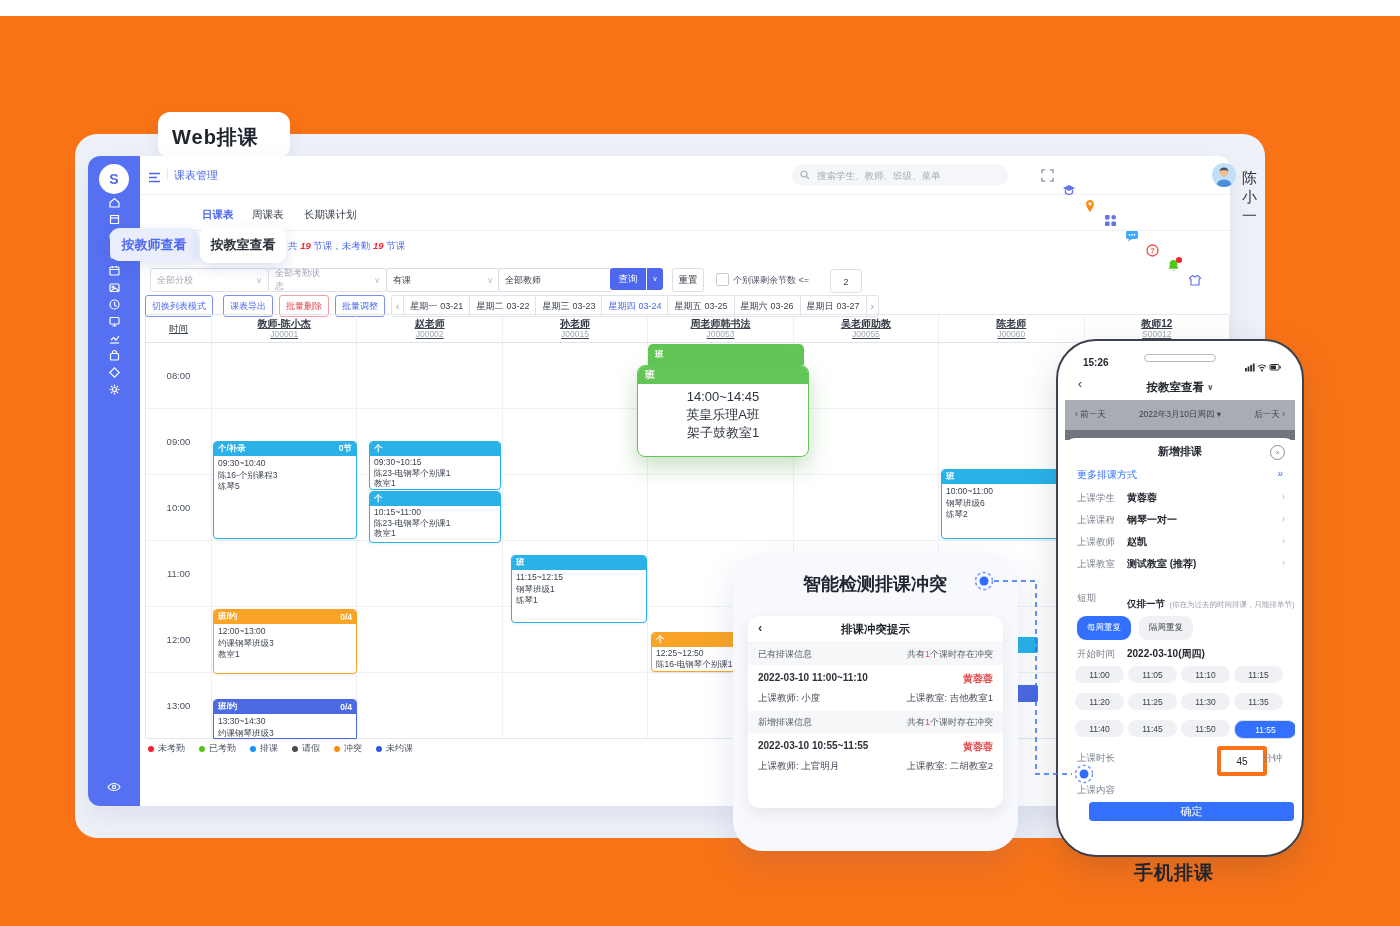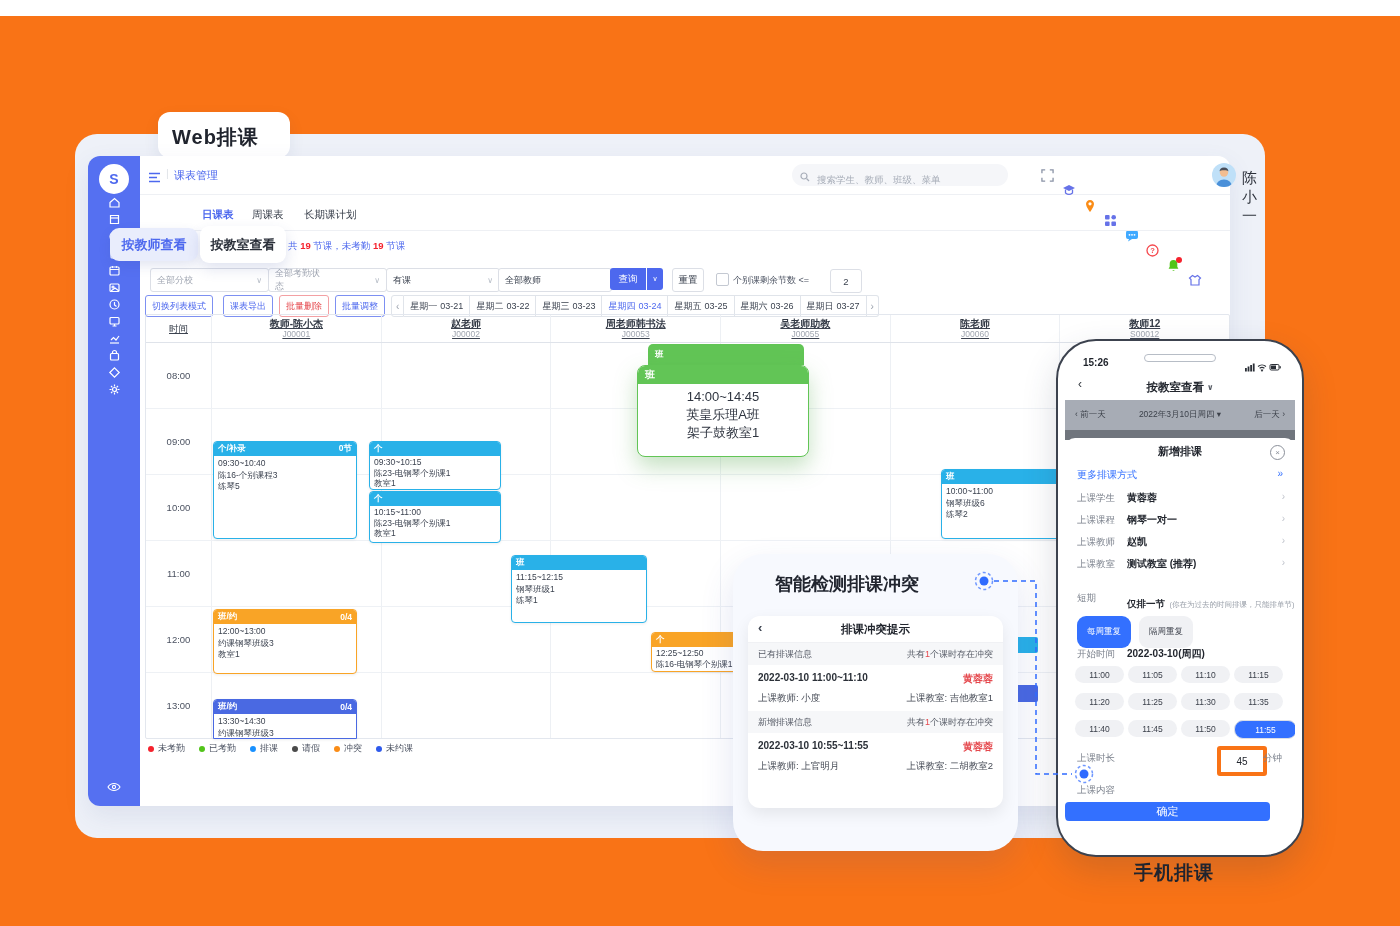--- a/index.html
+++ b/index.html
@@ -15,33 +15,33 @@
   
   .app{left:88px;top:140px;width:1142px;height:650px;background:#fff;border-radius:12px;box-shadow:0 10px 26px rgba(70,90,150,.10);}
   .side{left:0;top:0;width:52px;height:650px;background:#5570f1;border-radius:12px 0 0 12px;}
   .side-logo{left:11px;top:8px;width:30px;height:30px;background:#fff;border-radius:50%;display:flex;align-items:center;justify-content:center;font-size:14px;font-weight:bold;color:#4d68ee;}
   .side-icons{left:0;top:40px;width:52px;display:flex;flex-direction:column;align-items:center;gap:4px;}
   .side-icons svg{display:block;}
   .side-bottom{left:19px;top:622px;}
   
   .hline{border-bottom:1px solid #eef0f4;}
   .crumb-txt{color:#4d68ee;font-size:11px;}
-  .search{left:652px;top:8px;width:200px;height:22px;background:#f5f6f9;border-radius:12px;display:flex;align-items:flex-end;padding:0 8px;gap:5px;}
+  .search{left:652px;top:8px;width:200px;height:22px;background:#f5f6f9;border-radius:12px;display:flex;align-items:center;padding:0 8px;gap:5px;}
   .search input{border:none;background:transparent;outline:none;font-size:9.5px;color:#3c4350;width:160px;font-family:inherit;}
   .search input::placeholder{color:#a7adb8;}
   .hicon{width:15px;height:15px;display:flex;align-items:center;justify-content:center;position:relative;}
   .uname{font-size:15px;color:#2b303a;}
   
   .tab{font-size:10.5px;color:#333a46;}
   .tab.active{color:#4d68ee;font-weight:bold;}
   
   .tg-teacher{left:110px;top:212px;width:88px;height:33px;background:#e9edfc;border-radius:9px;box-shadow:0 5px 12px rgba(60,80,160,.14);display:flex;align-items:center;justify-content:center;font-size:13px;font-weight:bold;color:#4d68ee;z-index:6;}
   .tg-room{left:200px;top:210px;width:86px;height:37px;background:#fff;border-radius:9px;box-shadow:0 6px 14px rgba(60,80,160,.16);display:flex;align-items:center;justify-content:center;font-size:13px;font-weight:bold;color:#2b303a;z-index:6;}
   .stats{font-size:9.5px;color:#4d68ee;}
-  .stats b{color:#f5222d;font-weight:bold;}
+  .stats b{color:#f5222d;font-weight:bold;font-style:italic;}
   
   .sel{height:22px;border:1px solid #dcdfe6;border-radius:3px;background:#fff;display:flex;align-items:center;justify-content:space-between;padding:0 6px;font-size:9px;color:#a0a6b2;gap:47px;}
   .sel.dark{color:#3c4350;}
   .gl::before{font-size:8px;color:#b6bcc6;}
   .gl-down::before{content:"∨";}
   .btn-q{height:22px;background:#4d68ee;color:#fff;font-size:9.5px;display:flex;align-items:center;justify-content:center;border-radius:3px 0 0 3px;}
   .btn-qa{height:22px;width:16px;background:#4d68ee;display:flex;align-items:center;justify-content:center;border-radius:0 3px 3px 0;margin-left:1px;}
   .btn-qa::before{content:"∨";font-size:7px;color:#fff;}
   .btn-reset{height:22px;border:1px solid #dcdfe6;background:#fff;border-radius:3px;font-size:9.5px;color:#3c4350;display:flex;align-items:center;justify-content:center;}
   .ckbox{width:11px;height:11px;border:1px solid #c4c9d2;border-radius:2px;background:#fff;}
@@ -77,21 +77,21 @@
   .gtab{left:560px;top:188px;width:142px;height:17px;background:#62c556;border:2px solid rgba(98,197,86,.4);border-radius:5px 5px 0 0;color:#fff;font-size:8.5px;font-weight:bold;padding:0 5px;display:flex;align-items:center;z-index:4;}
   .gpop{left:549px;top:209px;width:170px;height:90px;background:#fff;border:1.5px solid #62c556;border-radius:8px;overflow:hidden;box-shadow:0 10px 22px rgba(90,170,80,.35);z-index:5;}
   .gpop .hd{background:#62c556;color:#fff;font-weight:bold;font-size:10px;padding:2px 7px;}
   .gpop .bd{padding:4px 8px;font-size:13px;color:#2f3540;line-height:18px;text-align:center;}
   
   .legend{left:60px;top:586px;display:flex;gap:14px;}
   .litem{display:flex;align-items:center;gap:4px;font-size:9px;color:#4a5160;}
   .ldot{width:6px;height:6px;border-radius:50%;}
   
   .ovl{left:733px;top:538px;width:285px;height:297px;background:#f7f9fe;border-radius:30px;box-shadow:0 14px 34px rgba(60,80,170,.14);z-index:20;}
-  .ovl-title{left:775px;top:556px;width:200px;text-align:left;font-size:18px;font-weight:bold;color:#21252f;z-index:21;}
+  .ovl-title{left:775px;top:556px;width:200px;text-align:center;font-size:18px;font-weight:bold;color:#21252f;z-index:21;}
   .ccard{left:748px;top:600px;width:255px;height:192px;background:#fff;border-radius:12px;box-shadow:0 6px 16px rgba(0,0,0,.08);z-index:22;overflow:hidden;}
   .ccard-hd{height:26px;display:flex;align-items:center;justify-content:center;position:relative;border-bottom:1px solid #f0f1f4;font-size:11.5px;font-weight:bold;color:#22262e;}
   .ccard-back{position:absolute;left:10px;top:4px;font-size:13px;color:#3c4350;}
   .cstrip{height:22px;background:#f6f7f9;display:flex;align-items:center;justify-content:space-between;padding:0 10px;font-size:9px;color:#565b66;}
   .cstrip b{color:#e5484d;font-weight:normal;}
   .crow{padding:7px 10px 6px;}
   .crow .l1{display:flex;justify-content:space-between;font-size:10px;color:#2b3038;font-weight:bold;}
   .crow .l1 .stu{color:#e5484d;}
   .crow .l2{display:flex;justify-content:space-between;font-size:9.5px;color:#454a55;margin-top:6px;}
   
@@ -108,27 +108,27 @@
   .sh-hd{position:absolute;left:0;top:0;width:100%;height:26px;display:flex;align-items:center;justify-content:center;font-size:11px;font-weight:bold;color:#22262e;}
   .sh-close{position:absolute;right:10px;top:7px;width:13px;height:13px;border:1px solid #8a8f99;border-radius:50%;display:flex;align-items:center;justify-content:center;font-size:8px;color:#8a8f99;}
   .sh-more{position:absolute;left:12px;top:30px;font-size:10px;color:#3370ff;}
   .sh-morearrow{position:absolute;right:12px;top:30px;font-size:10px;color:#3370ff;}
   .frow{position:absolute;left:0;width:100%;height:22px;}
   .frow .lb{position:absolute;left:12px;top:4px;font-size:9.5px;color:#7c828d;}
   .frow .vl{position:absolute;left:62px;top:3px;font-size:10px;font-weight:bold;color:#22262e;}
   .frow .ch{position:absolute;right:10px;top:3px;font-size:10px;color:#c0c4cc;}
   .snote-b{font-weight:bold;color:#22262e;font-size:9.5px;}
   .snote-g{color:#9aa0aa;font-size:7.5px;}
-  .pill{position:absolute;height:32px;border-radius:9px;display:flex;align-items:center;justify-content:center;font-size:8.5px;}
+  .pill{position:absolute;height:24px;border-radius:9px;display:flex;align-items:center;justify-content:center;font-size:8.5px;}
   .pill.blue{background:#3370ff;color:#fff;}
   .pill.gray{background:#f0f1f4;color:#3a3f49;}
   .tslot{position:absolute;width:49px;height:17px;border-radius:9px;background:#f0f1f4;color:#3a3f49;font-size:8.5px;display:flex;align-items:center;justify-content:center;}
   .tslot.sel{background:#3370ff;color:#fff;}
   .dur-in{position:absolute;left:152px;width:38px;height:20px;border:4px solid #f97316;border-radius:3px;text-align:center;font-size:10px;color:#22262e;font-family:inherit;}
-  .confirm{position:absolute;left:0;width:205px;height:19px;background:#3370ff;border-radius:4px;color:#fff;font-size:11px;display:flex;align-items:center;justify-content:center;}
+  .confirm{position:absolute;left:24px;width:205px;height:19px;background:#3370ff;border-radius:4px;color:#fff;font-size:11px;display:flex;align-items:center;justify-content:center;}
   .z45{z-index:45;}
 </style>
 </head>
 <body>
 
 <div class="canvas">
 
   <div class="abs bg-panel"></div>
   <div class="abs web-label-bubble"></div>
   <div class="abs web-label z45">Web排课</div>
@@ -370,20 +370,26 @@
         <div class="gcol">
             <div class="ghead">
               <span class="nm">教师-陈小杰</span>
               <span class="cd">J00001</span>
             </div>
           </div>
         <div class="gcol">
             <div class="ghead">
               <span class="nm">赵老师</span>
               <span class="cd">J00002</span>
+            </div>
+          </div>
+        <div class="gcol">
+            <div class="ghead">
+              <span class="nm">孙老师</span>
+              <span class="cd">J00015</span>
             </div>
           </div>
         <div class="gcol">
             <div class="ghead">
               <span class="nm">周老师韩书法</span>
               <span class="cd">J00053</span>
             </div>
           </div>
         <div class="gcol">
             <div class="ghead">

